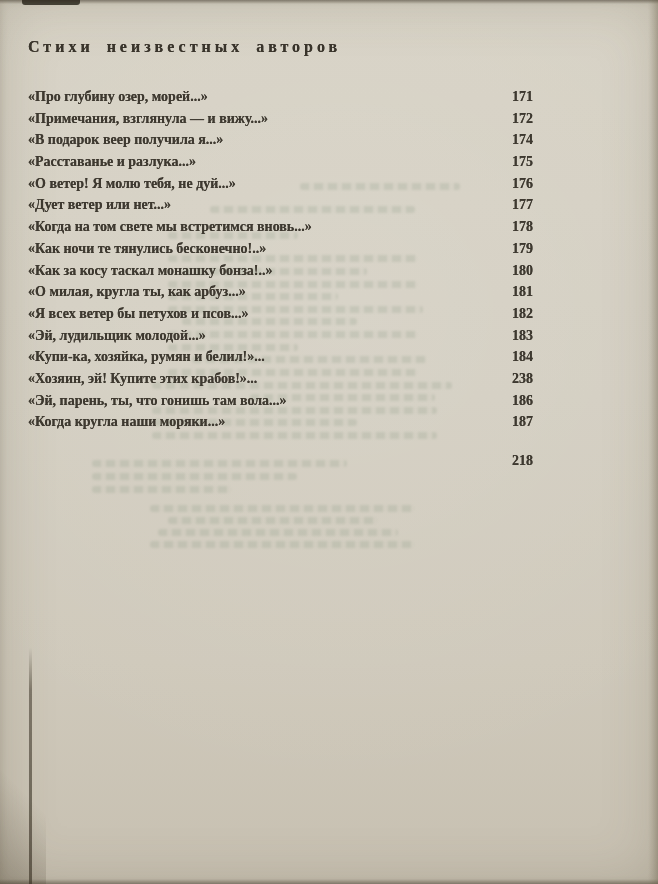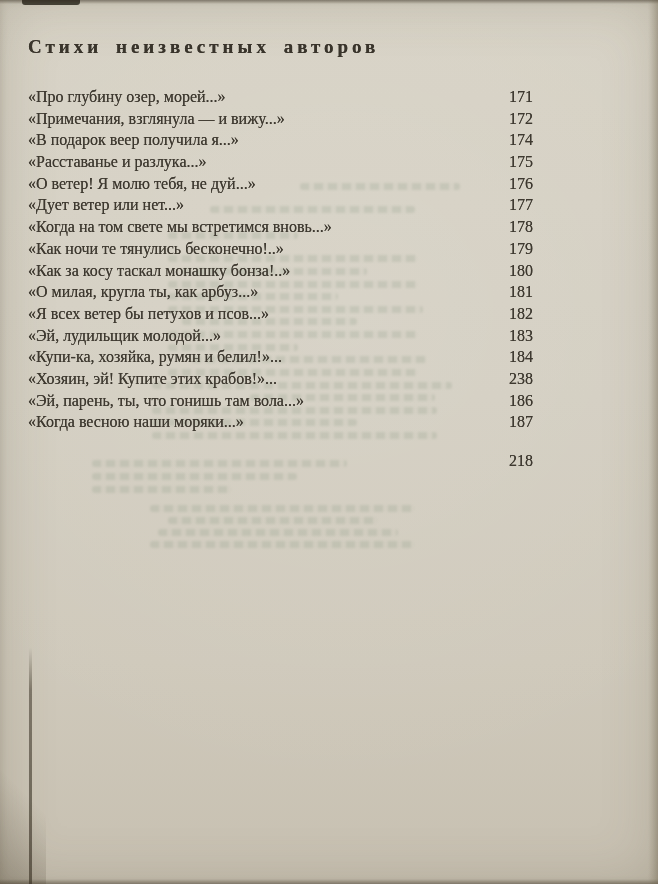--- a/index.html
+++ b/index.html
@@ -34,25 +34,25 @@
 
   
   .bleed{position:absolute;inset:0;pointer-events:none;}
   .bline{position:absolute;height:7px;border-radius:3px;opacity:.5;filter:blur(1.3px);
     background:repeating-linear-gradient(90deg,
       rgba(120,140,116,0.36) 0px, rgba(120,140,116,0.36) 9px,
       rgba(120,140,116,0.05) 9px, rgba(120,140,116,0.05) 14px);}
 
   .content{position:absolute;left:28px;top:34px;width:505px;color:#3e3930;}
   h1.header{
-    margin:0 0 26px 0;font-size:19px;line-height:26px;font-weight:700;
+    margin:0 0 26px 0;font-size:16px;line-height:26px;font-weight:700;
     letter-spacing:4px;word-spacing:5px;color:#3a352c;
     text-shadow:0 0 .4px rgba(58,53,44,.9);
   }
-  .row{display:flex;align-items:flex-start;height:21.7px;font-size:16px;font-weight:400;
+  .row{display:flex;align-items:flex-start;height:21.7px;font-size:14px;font-weight:700;
     line-height:21.7px;white-space:nowrap;text-shadow:0 0 .4px rgba(58,53,44,.85);}
   .row .title{flex:0 0 auto;}
   .row .leader{flex:1 1 auto;margin-left:9px;
     background-image:radial-gradient(circle at 2px 2.2px,#453f34 1.55px,rgba(0,0,0,0) 1.95px);
     background-size:13px 5px;background-repeat:repeat-x;
     background-position:right 2px bottom 5px;}
   .row .num{flex:0 0 auto;width:36px;margin-left:10px;text-align:right;}
   .notes-row{margin-top:17px;}
   .notes-row .title{letter-spacing:3.5px;}
 </style>
@@ -178,21 +178,21 @@
       <span class="num">238</span>
     </div>
 
     <div class="row">
       <span class="title">«Эй, парень, ты, что гонишь там вола...»</span>
       <span class="leader"></span>
       <span class="num">186</span>
     </div>
 
     <div class="row">
-      <span class="title">«Когда весною наши моряки...»</span>
+      <span class="title">«Когда кругла наши моряки...»</span>
       <span class="leader"></span>
       <span class="num">187</span>
     </div>
   </div>
 
     <div class="row notes-row">
       <span class="leader"></span>
       <span class="num">218</span>
     </div>
   </div>

